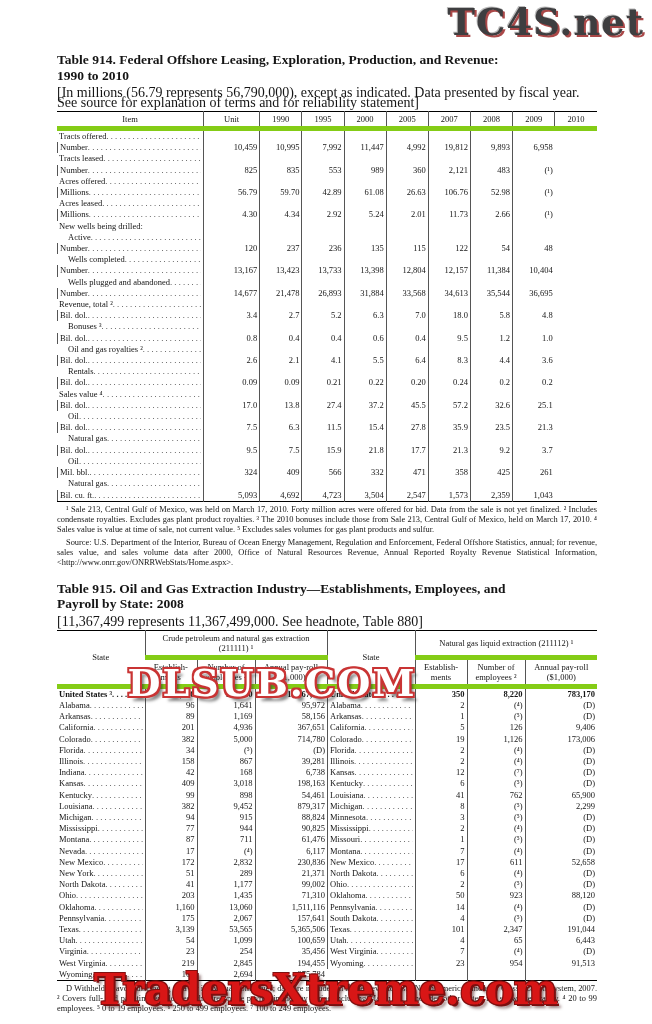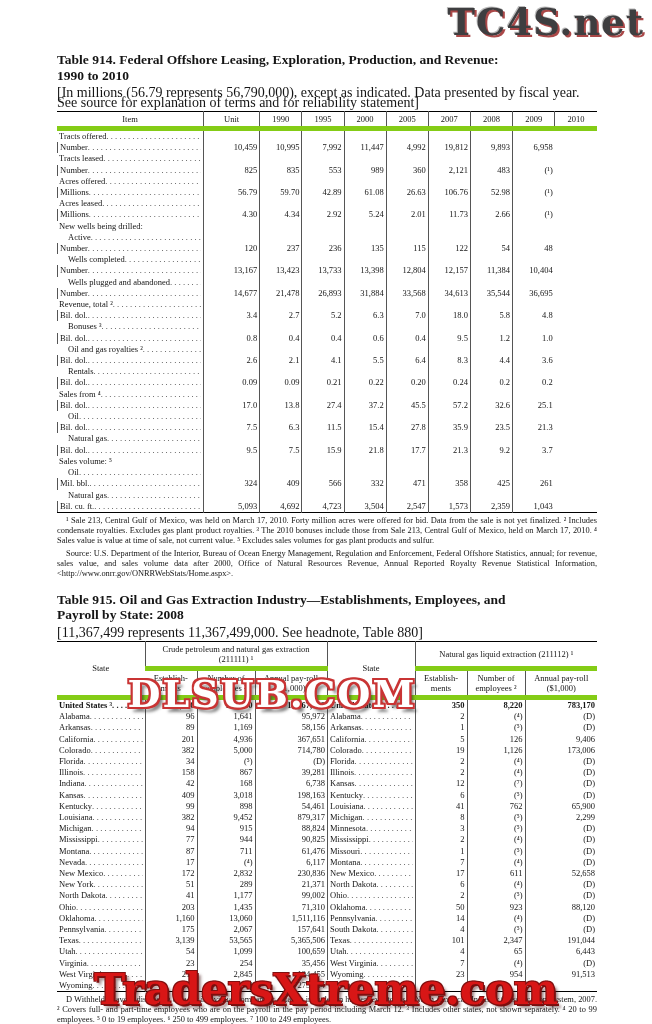--- a/index.html
+++ b/index.html
@@ -298,21 +298,21 @@
             <td class="val">0.09</td>
             <td class="val">0.21</td>
             <td class="val">0.22</td>
             <td class="val">0.20</td>
             <td class="val">0.24</td>
             <td class="val">0.2</td>
             <td class="val">0.2</td>
           </tr>
           <tr>
             <td class="item">
-              <span class="lbl">Sales from ⁴</span>
+              <span class="lbl">Sales value ⁴</span>
               <span class="dots"></span>
             </td>
             <td class="unit">
               <span class="lbl">Bil. dol.</span>
               <span class="dots"></span>
             </td>
             <td class="val">17.0</td>
             <td class="val">13.8</td>
             <td class="val">27.4</td>
             <td class="val">37.2</td>
@@ -349,36 +349,20 @@
               <span class="dots"></span>
             </td>
             <td class="val">9.5</td>
             <td class="val">7.5</td>
             <td class="val">15.9</td>
             <td class="val">21.8</td>
             <td class="val">17.7</td>
             <td class="val">21.3</td>
             <td class="val">9.2</td>
             <td class="val">3.7</td>
-          </tr>
-          <tr>
-            <td class="item">
-              <span class="lbl">Sales volume: ⁵</span>
-            </td>
-            <td class="unit">
-              <span class="lbl"></span>
-            </td>
-            <td class="val"></td>
-            <td class="val"></td>
-            <td class="val"></td>
-            <td class="val"></td>
-            <td class="val"></td>
-            <td class="val"></td>
-            <td class="val"></td>
-            <td class="val"></td>
           </tr>
           <tr>
             <td class="item ind">
               <span class="lbl">Oil</span>
               <span class="dots"></span>
             </td>
             <td class="unit">
               <span class="lbl">Mil. bbl.</span>
               <span class="dots"></span>
             </td>

